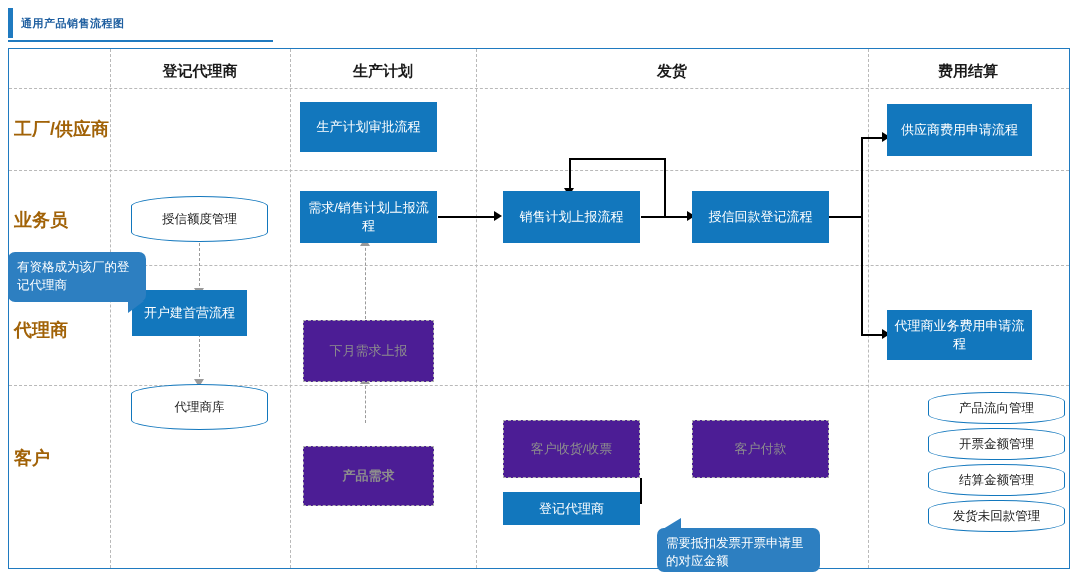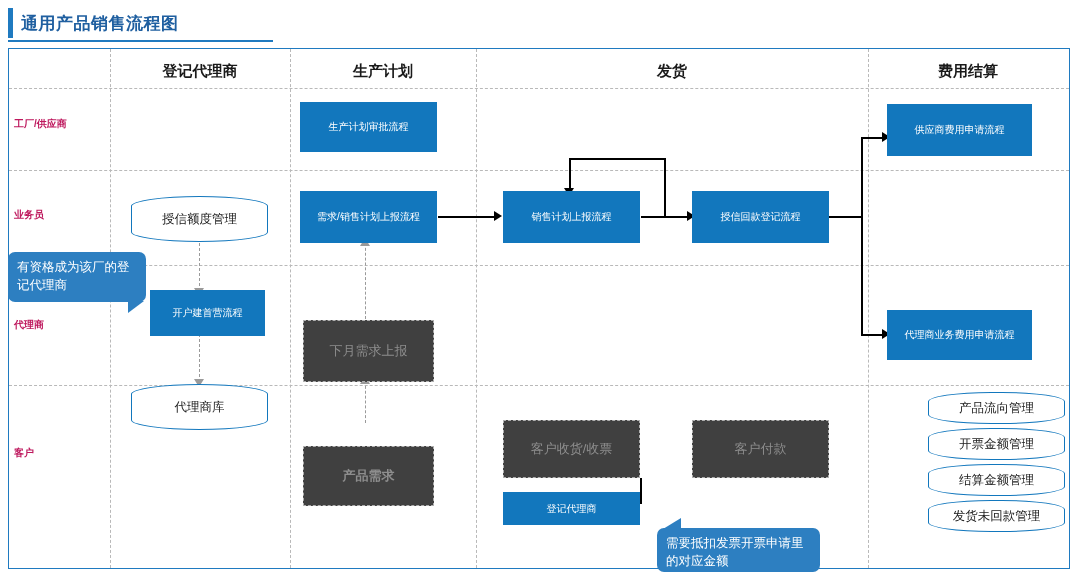--- a/index.html
+++ b/index.html
@@ -26,21 +26,21 @@
     height: 30px;
     display: flex;
     align-items: center;
   }
   .title-accent {
     width: 5px;
     height: 30px;
     background: #1f7ac0;
   }
   .title-text {
-    font-size: 17px;
+    font-size: 11px;
     font-weight: bold;
     color: #1f5fa0;
     padding-left: 8px;
     letter-spacing: 0.5px;
   }
   .title-underline {
     position: absolute;
     left: 8px;
     top: 40px;
     width: 265px;
@@ -82,32 +82,32 @@
     font-size: 15px;
     font-weight: bold;
     color: #1a1a1a;
     text-align: center;
     white-space: nowrap;
   }
 
   
   .row-label {
     position: absolute;
-    font-size: 10px;
+    font-size: 18px;
     font-weight: bold;
-    color: #be185d;
+    color: #a16207;
     white-space: nowrap;
   }
 
   
   .proc {
     position: absolute;
     background: #1277bd;
     color: #ffffff;
-    font-size: 10px;
+    font-size: 13px;
     line-height: 1.35;
     display: flex;
     align-items: center;
     justify-content: center;
     text-align: center;
     padding: 2px 4px;
     box-sizing: border-box;
   }
 
   
@@ -115,21 +115,21 @@
     position: absolute;
     border: 1.5px dashed #b0b0b0;
     color: #8d8d8d;
     font-size: 13px;
     line-height: 1.35;
     display: flex;
     align-items: center;
     justify-content: center;
     text-align: center;
     box-sizing: border-box;
-    background: #404040;
+    background: #4c1d95;
   }
 
   
   .cyl {
     position: absolute;
     box-sizing: border-box;
     border: 1.5px solid #1277bd;
     border-radius: 50% / 22%;
     background: #ffffff;
     color: #1a1a1a;
@@ -294,21 +294,21 @@
   <div class="proc" style="left:300px; top:191px; width:137px; height:52px;">需求/销售计划上报流程</div>
 
   <div class="proc" style="left:503px; top:191px; width:137px; height:52px;">销售计划上报流程</div>
 
   <div class="proc" style="left:692px; top:191px; width:137px; height:52px;">授信回款登记流程</div>
 
   <div class="proc" style="left:887px; top:104px; width:145px; height:52px;">供应商费用申请流程</div>
 
   <div class="proc" style="left:887px; top:310px; width:145px; height:50px;">代理商业务费用申请流程</div>
 
-  <div class="proc" style="left:150px; top:290px; width:115px; height:46px;">开户建首营流程</div>
+  <div class="proc" style="left:132px; top:290px; width:115px; height:46px;">开户建首营流程</div>
 
   <div class="proc" style="left:503px; top:492px; width:137px; height:33px;">登记代理商</div>
 
   <div class="ghost" style="left:303px; top:320px; width:131px; height:62px;">下月需求上报</div>
 
   <div class="ghost" style="left:303px; top:446px; width:131px; height:60px;font-weight:bold;">产品需求</div>
 
   <div class="ghost" style="left:503px; top:420px; width:137px; height:58px;">客户收货/收票</div>
 
   <div class="ghost" style="left:692px; top:420px; width:137px; height:58px;">客户付款</div>

